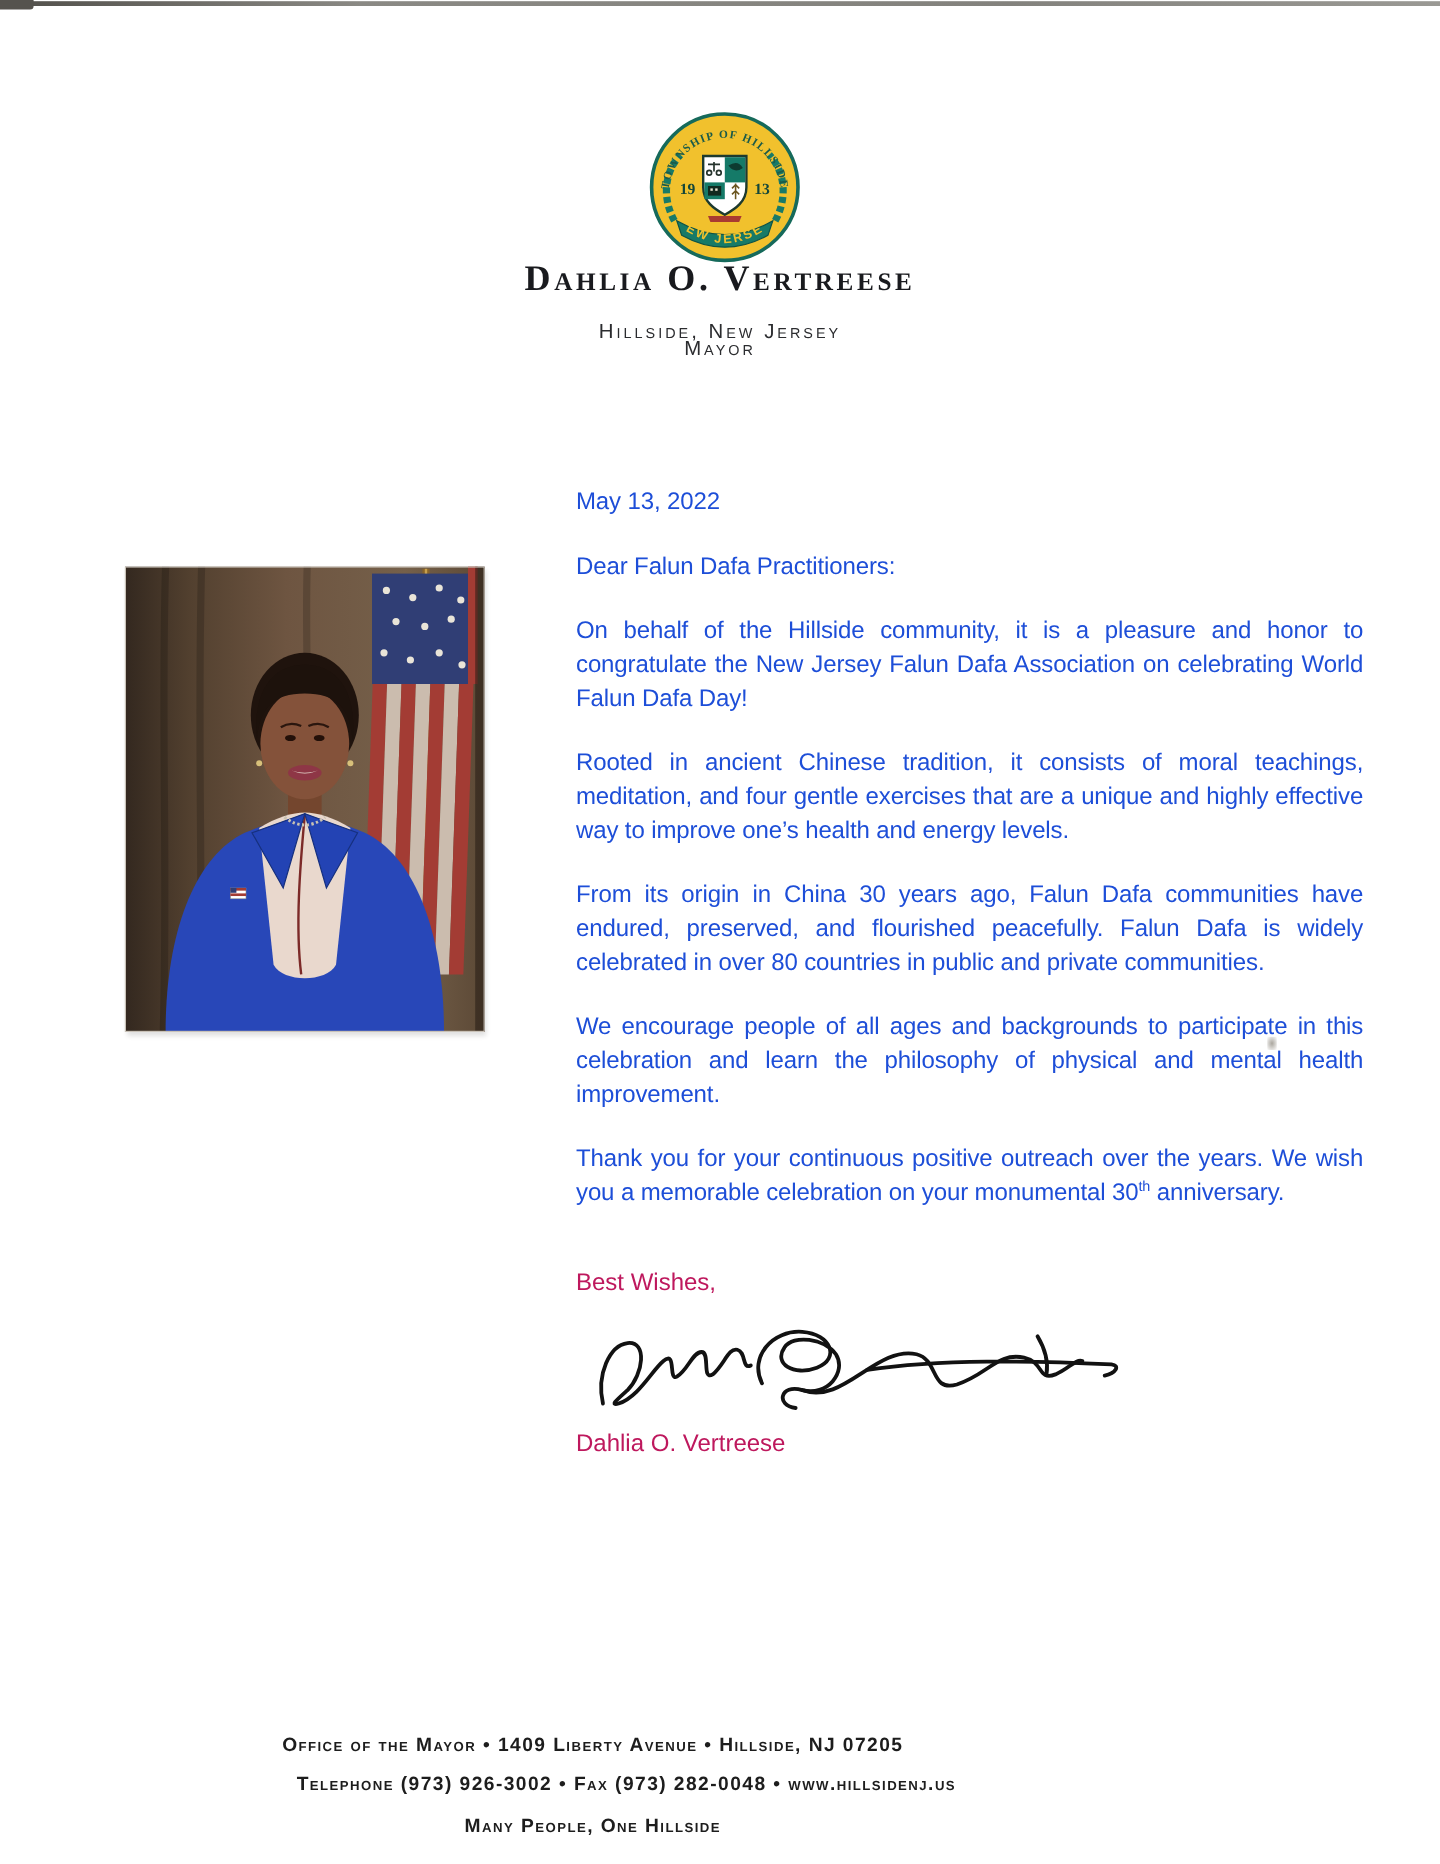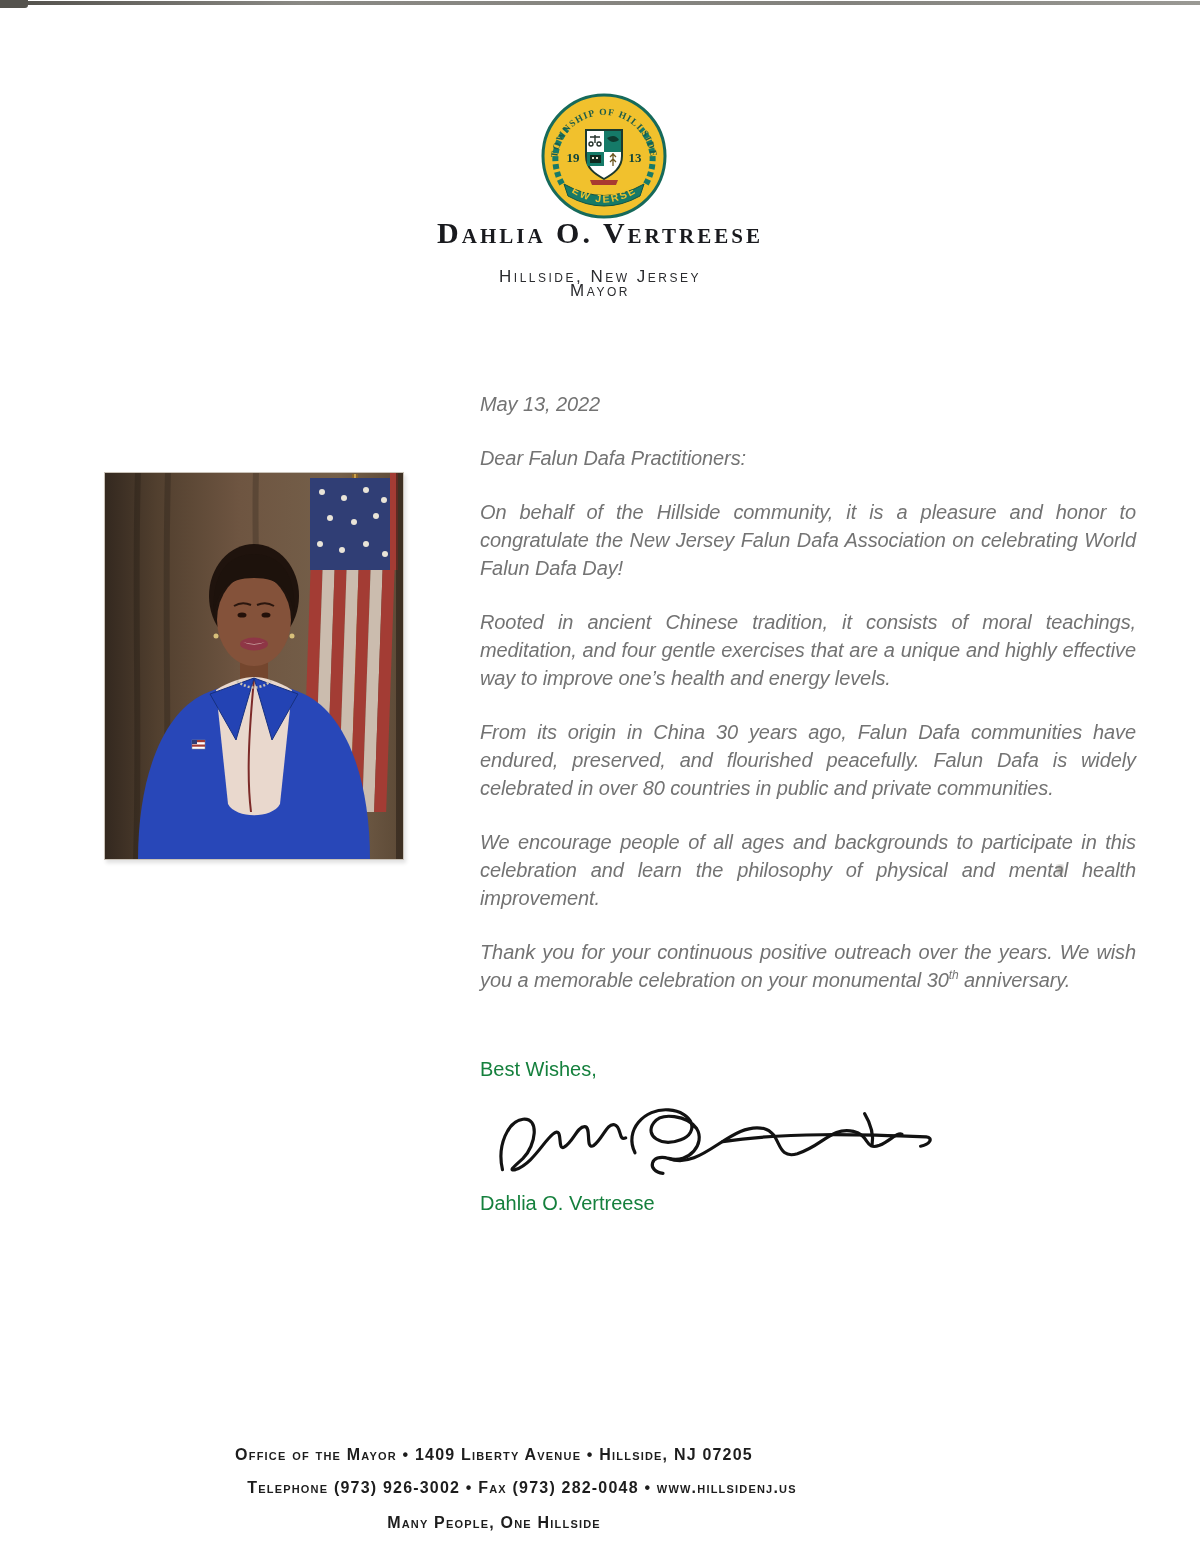--- a/index.html
+++ b/index.html
@@ -17,28 +17,28 @@
             font-family:"Liberation Serif",serif;font-variant:small-caps;font-weight:700;
             font-size:30px;letter-spacing:3px;color:#191a1e;}
   .hdr-sub{position:absolute;left:0;width:1200px;text-align:center;font-variant:small-caps;
            font-weight:400;font-size:17px;letter-spacing:2.5px;color:#2b2c2f;}
   .hdr-mayor{top:248px;margin-top:33px;}
   .hdr-city{top:267px;}
   
   .photo{position:absolute;left:104px;top:472px;width:300px;height:388px;
          box-shadow:2px 3px 4px rgba(0,0,0,0.12);}
   
-  .body-col{position:absolute;left:480px;top:390px;width:656px;
-            font-size:20px;line-height:28px;letter-spacing:-0.1px;color:#737373;font-style:italic;}
+  .body-col{position:absolute;left:480px;top:404px;width:656px;
+            font-size:20px;line-height:28px;letter-spacing:-0.1px;color:#1d4ed8;}
   .date{margin:0 0 26px 0;}
   .salutation{margin:0 0 26px 0;}
   .para{margin:0 0 26px 0;text-align:justify;}
   .para sup{font-size:12px;line-height:0;vertical-align:super;}
   
-  .closing{position:absolute;left:480px;top:1058px;width:680px;height:180px;font-size:20px;color:#15803d;}
+  .closing{position:absolute;left:480px;top:1058px;width:680px;height:180px;font-size:20px;color:#be185d;}
   .valediction{position:absolute;left:0;top:0;}
   .sig{position:absolute;left:0;top:22px;width:478px;height:112px;}
   .signer{position:absolute;left:0;top:134px;}
   
   .f-line{position:absolute;left:0;width:988px;text-align:center;font-variant:small-caps;
           font-weight:700;color:#1d1d1d;letter-spacing:1.2px;}
   .f1{top:1446px;font-size:16px;}
   .f2{top:1479px;font-size:16px;margin-left:28px;}
   .f3{top:1514px;font-size:16px;}
 </style>

